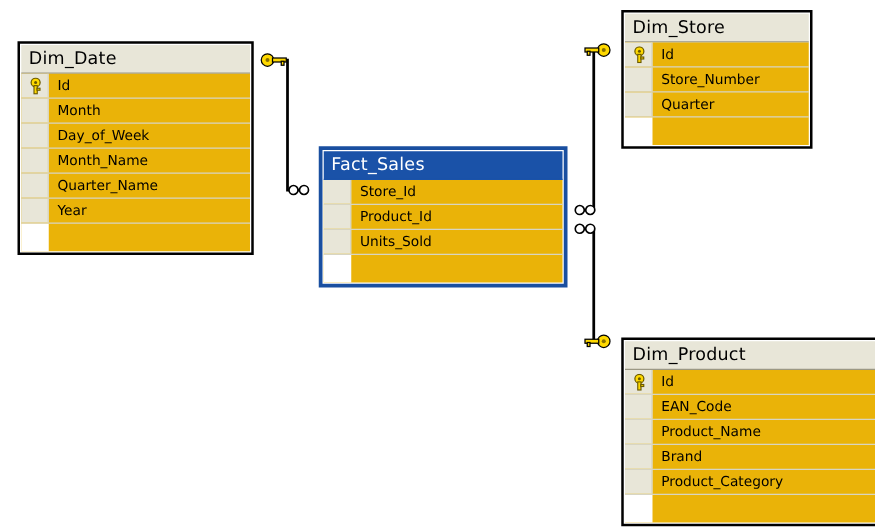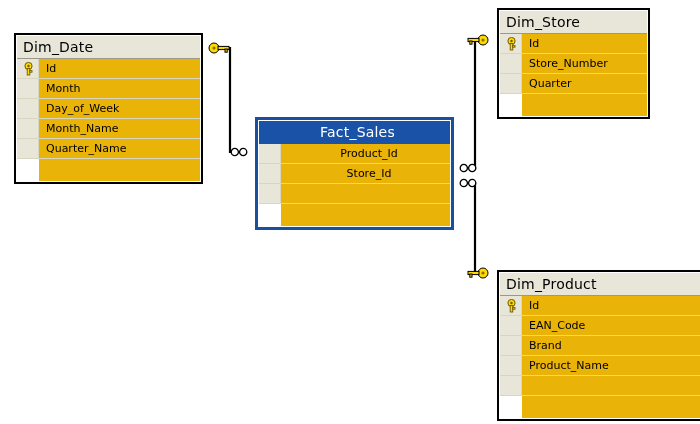--- a/index.html
+++ b/index.html
@@ -20,21 +20,20 @@
   .tbl {
     position: absolute;
     box-sizing: border-box;
     background: #ffffff;
     border: 2px solid #000000;
     padding: 1px;
   }
   .tbl.selected {
     border: 3px solid #1a4fa0;
     padding: 1px;
-    text-align: center;
   }
 
   .tbl-header {
     box-sizing: border-box;
     height: 23px;
     background: #e8e6d8;
     border-bottom: 1px solid #9b9884;
     font-size: 14px;
     line-height: 22px;
     color: #000000;
@@ -138,39 +137,44 @@
             <div class="rowname">Day_of_Week</div>
           </div>
           <div class="row">
             <div class="gutter"></div>
             <div class="rowname">Month_Name</div>
           </div>
           <div class="row">
             <div class="gutter"></div>
             <div class="rowname">Quarter_Name</div>
           </div>
+          <div class="row">
+            <div class="gutter"></div>
+            <div class="rowname">Year</div>
+          </div>
           <div class="row blank">
             <div class="gutter"></div>
             <div class="rowname"></div>
           </div>
         </div>
       </div>
       <div class="tbl selected" style="left: 255px; top: 117px; width: 199px;">
         <div class="tbl-header">Fact_Sales</div>
         <div class="tbl-body">
           <div class="row">
             <div class="gutter"></div>
+            <div class="rowname">Store_Id</div>
+          </div>
+          <div class="row">
+            <div class="gutter"></div>
             <div class="rowname">Product_Id</div>
           </div>
           <div class="row">
             <div class="gutter"></div>
-            <div class="rowname">Store_Id</div>
-          </div>
-          <div class="row">
-            <div class="gutter"></div>
+            <div class="rowname">Units_Sold</div>
           </div>
           <div class="row blank">
             <div class="gutter"></div>
             <div class="rowname"></div>
           </div>
         </div>
       </div>
       <div class="tbl" style="left: 497px; top: 8px; width: 153px;">
         <div class="tbl-header">Dim_Store</div>
         <div class="tbl-body">
@@ -212,28 +216,29 @@
               </svg>
             </div>
             <div class="rowname">Id</div>
           </div>
           <div class="row">
             <div class="gutter"></div>
             <div class="rowname">EAN_Code</div>
           </div>
           <div class="row">
             <div class="gutter"></div>
+            <div class="rowname">Product_Name</div>
+          </div>
+          <div class="row">
+            <div class="gutter"></div>
             <div class="rowname">Brand</div>
           </div>
           <div class="row">
             <div class="gutter"></div>
-            <div class="rowname">Product_Name</div>
-          </div>
-          <div class="row">
-            <div class="gutter"></div>
+            <div class="rowname">Product_Category</div>
           </div>
           <div class="row blank">
             <div class="gutter"></div>
             <div class="rowname"></div>
           </div>
         </div>
       </div>
     </div>
 
   <svg id="links" viewBox="0 0 700 424" width="700" height="424">

